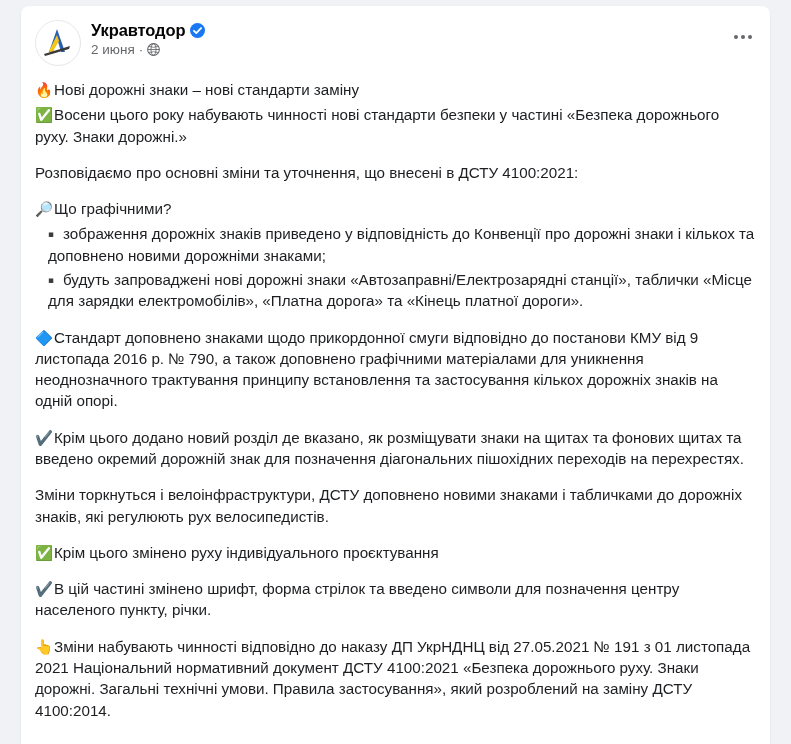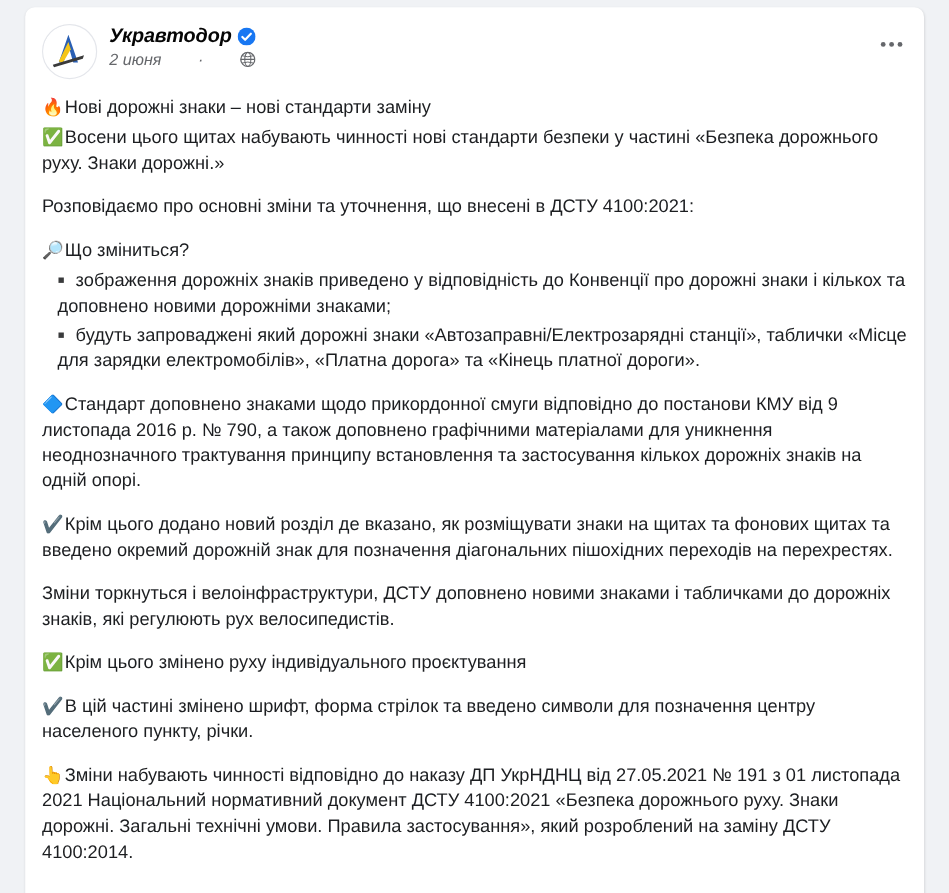--- a/index.html
+++ b/index.html
@@ -25,21 +25,20 @@
     box-shadow: 0 1px 2px rgba(0,0,0,0.10);
     box-sizing: border-box;
   }
 
   
   .post-header {
     display: flex;
     align-items: flex-start;
     padding: 14px 14px 0 14px;
     position: relative;
-    font-style: italic;
   }
   .avatar {
     width: 44px;
     height: 44px;
     border-radius: 50%;
     background: #ffffff;
     border: 1px solid #e4e6eb;
     flex: 0 0 44px;
     overflow: hidden;
     position: relative;
@@ -66,25 +65,24 @@
     letter-spacing: -0.1px;
   }
   .verified-badge {
     display: inline-flex;
     width: 15px;
     height: 15px;
   }
   .meta-row {
     display: flex;
     align-items: center;
-    gap: 17px;
+    gap: 4px;
     margin-top: 2px;
     font-size: 13.5px;
     color: #65676b;
-    justify-content: space-between;
   }
   .dot-sep { color: #65676b; font-size: 13.5px; }
   .globe-icon { display: inline-flex; width: 13px; height: 13px; }
 
   .menu-button {
     position: absolute;
     right: 10px;
     top: 14px;
     width: 34px;
     height: 34px;
@@ -182,30 +180,30 @@
       <span></span>
       <span></span>
       <span></span>
     </div>
   </div>
 
   <div class="post-body">
 
     <p class="para tight"><span class="emo">🔥</span><span>Нові дорожні знаки – нові стандарти заміну</span></p>
 
-    <p class="para"><span class="emo">✅</span><span>Восени цього щитах набувають чинності нові стандарти безпеки у частині «Безпека дорожнього руху. Знаки дорожні.»</span></p>
+    <p class="para"><span class="emo">✅</span><span>Восени цього року набувають чинності нові стандарти безпеки у частині «Безпека дорожнього руху. Знаки дорожні.»</span></p>
 
     <p class="para"><span>Розповідаємо про основні зміни та уточнення, що внесені в ДСТУ 4100:2021:</span></p>
 
-    <p class="para tight"><span class="emo">🔎</span><span>Що зміниться?</span></p>
+    <p class="para tight"><span class="emo">🔎</span><span>Що графічними?</span></p>
 
     <p class="para bullet"><span class="bullet-mark">▪</span><span>зображення дорожніх знаків приведено у відповідність до Конвенції про дорожні знаки і кількох та доповнено новими дорожніми знаками;</span></p>
 
 
-    <p class="para bullet" style="margin-bottom:15px;"><span class="bullet-mark">▪</span><span>будуть запроваджені який дорожні знаки «Автозаправні/Електрозарядні станції», таблички «Місце для зарядки електромобілів», «Платна дорога» та «Кінець платної дороги».</span></p>
+    <p class="para bullet" style="margin-bottom:15px;"><span class="bullet-mark">▪</span><span>будуть запроваджені нові дорожні знаки «Автозаправні/Електрозарядні станції», таблички «Місце для зарядки електромобілів», «Платна дорога» та «Кінець платної дороги».</span></p>
 
     <p class="para"><span class="emo">🔷</span><span>Стандарт доповнено знаками щодо прикордонної смуги відповідно до постанови КМУ від 9 листопада 2016 р. № 790, а також доповнено графічними матеріалами для уникнення неоднозначного трактування принципу встановлення та застосування кількох дорожніх знаків на одній опорі.</span></p>
 
     <p class="para"><span class="emo">✔️</span><span>Крім цього додано новий розділ де вказано, як розміщувати знаки на щитах та фонових щитах та введено окремий дорожній знак для позначення діагональних пішохідних переходів на перехрестях.</span></p>
 
     <p class="para"><span>Зміни торкнуться і велоінфраструктури, ДСТУ доповнено новими знаками і табличками до дорожніх знаків, які регулюють рух велосипедистів.</span></p>
 
     <p class="para"><span class="emo">✅</span><span>Крім цього змінено руху індивідуального проєктування</span></p>
 
     <p class="para"><span class="emo">✔️</span><span>В цій частині змінено шрифт, форма стрілок та введено символи для позначення центру населеного пункту, річки.</span></p>

